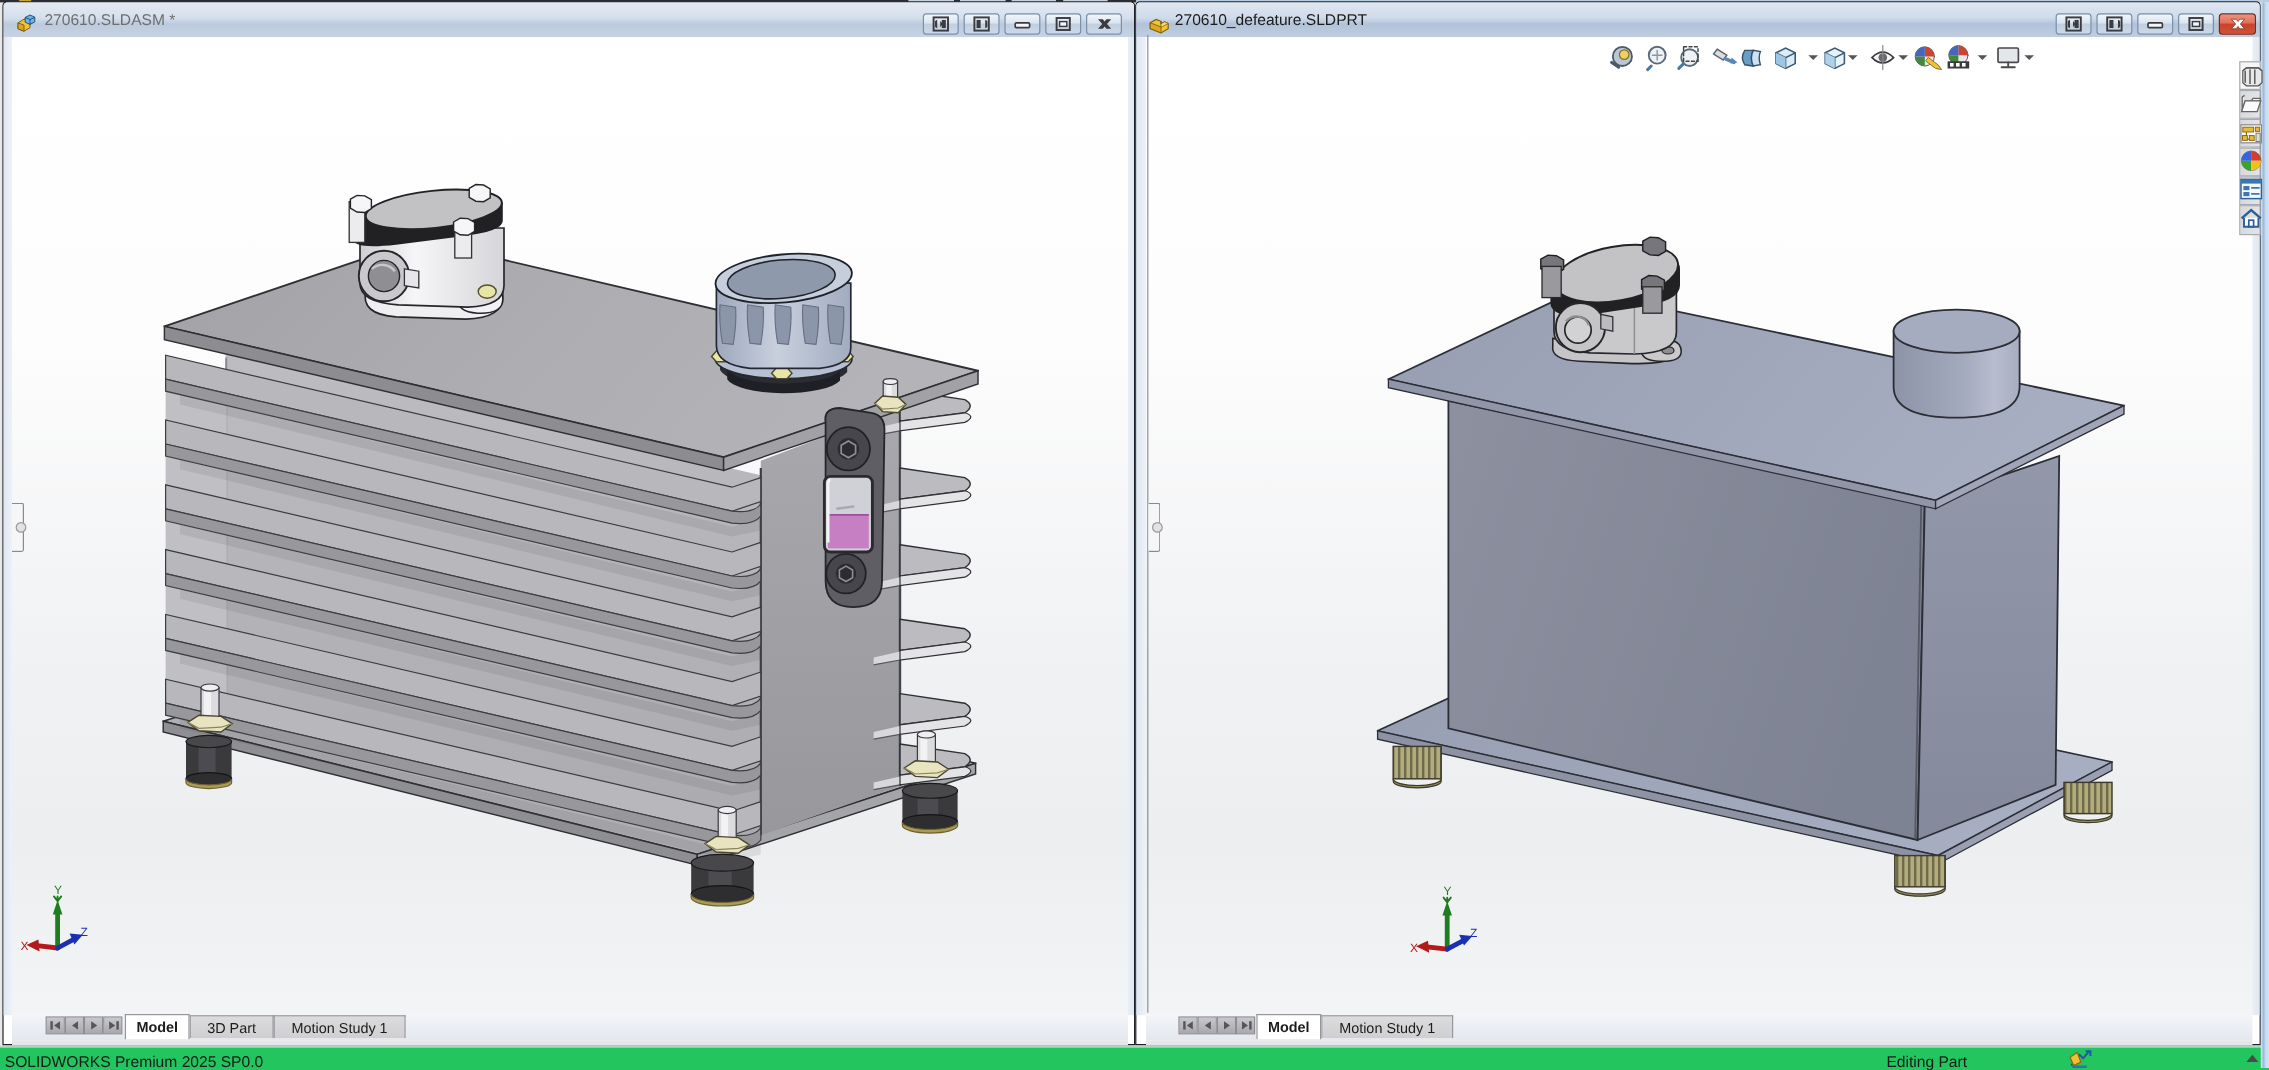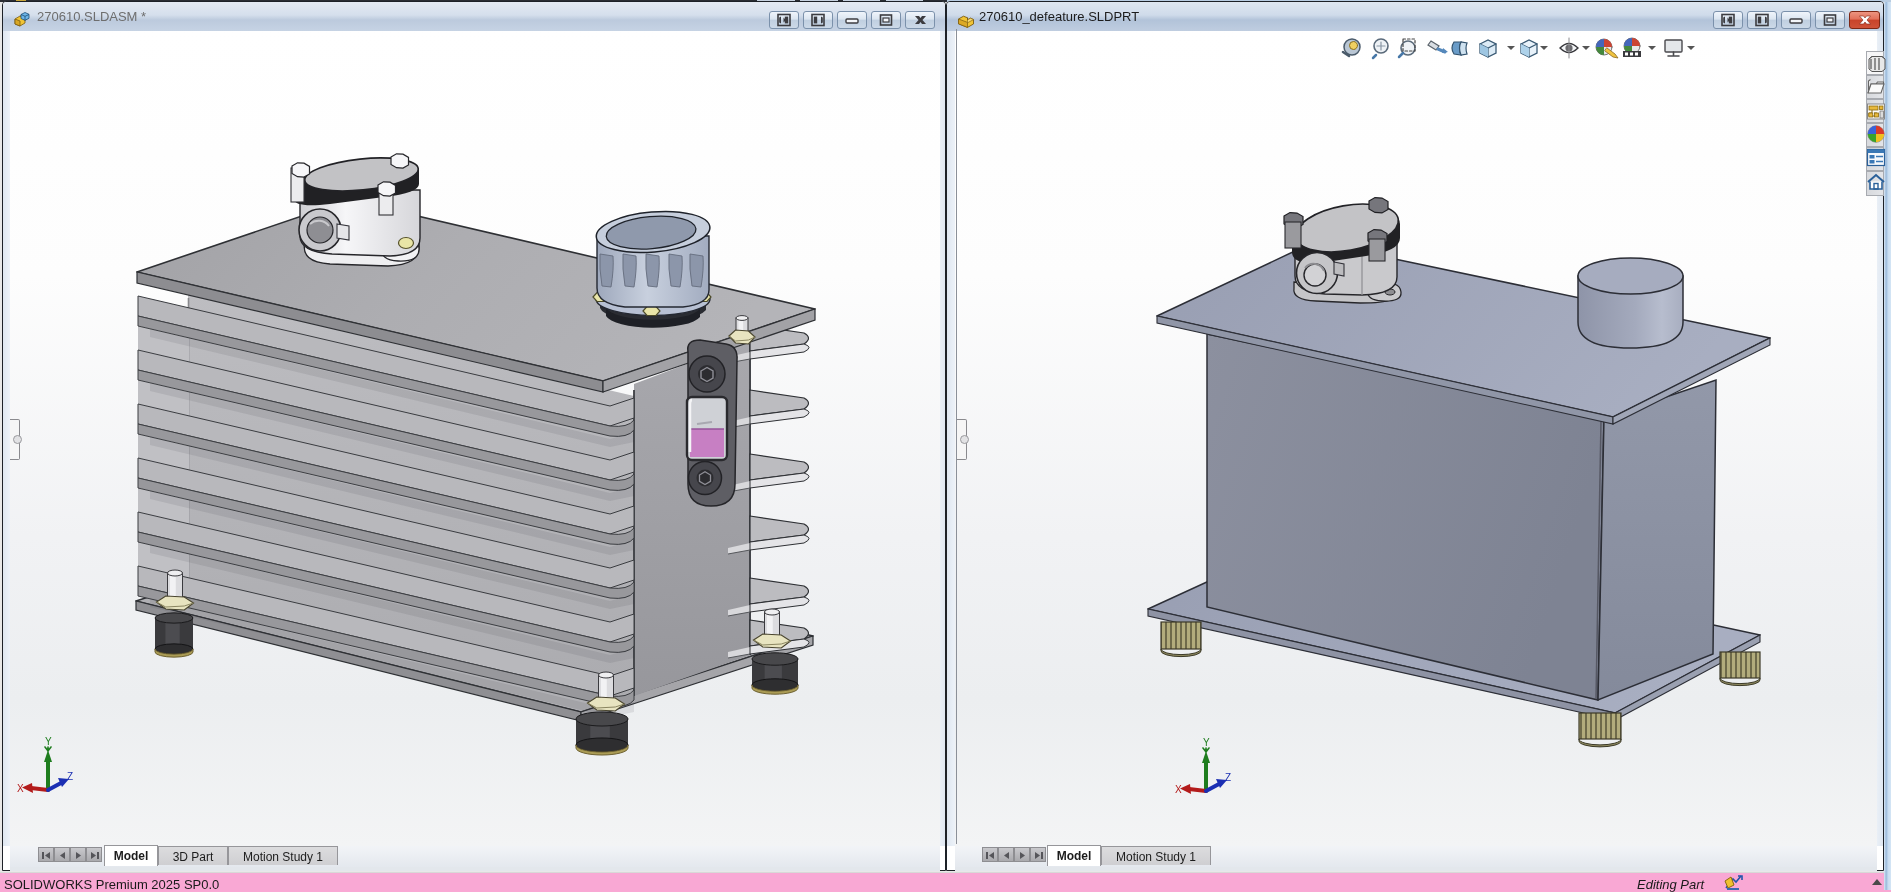--- a/index.html
+++ b/index.html
@@ -25,21 +25,21 @@
   .wbtn.close{border-color:#7e2715;background:linear-gradient(180deg,#ec9480 0%,#e2705a 45%,#c8432a 50%,#cf5238 100%);}
   
   .tabbar{position:absolute;height:21px;background:linear-gradient(180deg,#f2f4f7,#e4e8ee);}
   .tab{position:absolute;top:0;height:19px;background:linear-gradient(180deg,#dcdcde,#cfcfd2);
        border:1px solid #96969a;border-bottom:none;font-size:12px;color:#1c1c1c;
        text-align:center;box-sizing:border-box;padding-top:3px;}
   .tab.active{background:#fff;font-weight:bold;height:21px;z-index:3;}
   .navbtn{position:absolute;top:2px;width:16px;height:15px;background:linear-gradient(180deg,#c9c9cd,#a9a9ad);
        border:1px solid #8e8e92;box-sizing:border-box;}
   
-  #statusbar{position:absolute;left:0;top:872px;width:1891px;height:20px;background:#f9a8d4;
+  #statusbar{position:absolute;left:0;top:872px;width:1891px;height:20px;background:#22c55e;
        border-top:1px solid #d8d8d8;font-size:13px;color:#1a1a1a;}
   
   .tp-cell{position:absolute;left:1866px;width:18px;height:24px;background:linear-gradient(90deg,#d7d9dd,#e3e5e9);
        border:1px solid #a7aab0;box-sizing:border-box;}
 </style>
 </head>
 <body>
 <div id="app">
 
   <div class="abs" style="left:0;top:0;width:947px;height:2px;background:#2a2d33;"></div>
@@ -165,21 +165,21 @@
     <div class="navbtn" style="left:1030px;top:847px;"><svg width="14" height="13" viewBox="0 0 14 13">
           <path d="M4,3 L9,6.5 L4,10 Z" fill="#55555a"></path>
           <rect x="10" y="3" width="2" height="7" fill="#55555a"></rect>
         </svg></div>
     <div class="tab active" style="left:1047px;top:845px;width:54px;">Model</div>
     <div class="tab" style="left:1101px;top:846px;width:110px;">Motion Study 1</div>
   </div>
 
   <div id="statusbar">
     <div class="abs" style="left:4px;top:4px;">SOLIDWORKS Premium 2025 SP0.0</div>
-    <div class="abs" style="left:1637px;top:4px;font-style:italic;">Editing Part</div>
+    <div class="abs" style="left:1572px;top:4px;">Editing Part</div>
     <svg class="abs" style="left:1723px;top:2px;" width="22" height="17" viewBox="0 0 22 17">
 <path d="M3,13 L10,4 l3,3 5,-6" fill="none" stroke="#2255aa" stroke-width="1.6"></path>
 <path d="M15,1 l4,0 0,4" fill="none" stroke="#2255aa" stroke-width="1.6"></path>
 <path d="M2,6 l6,-4 3,8 -6,3 Z" fill="#f0c030" stroke="#8a6a10" stroke-width="1"></path>
 <path d="M4,14 h12" stroke="#3a6ab0" stroke-width="2"></path>
 </svg>
     <div class="abs" style="left:1916px;top:4px;">MMGS</div>
     <div class="abs" style="left:1872px;top:6px;width:0;height:0;border-left:5px solid transparent;border-right:5px solid transparent;border-bottom:6px solid #4a4a4a;"></div>
   </div>
 

